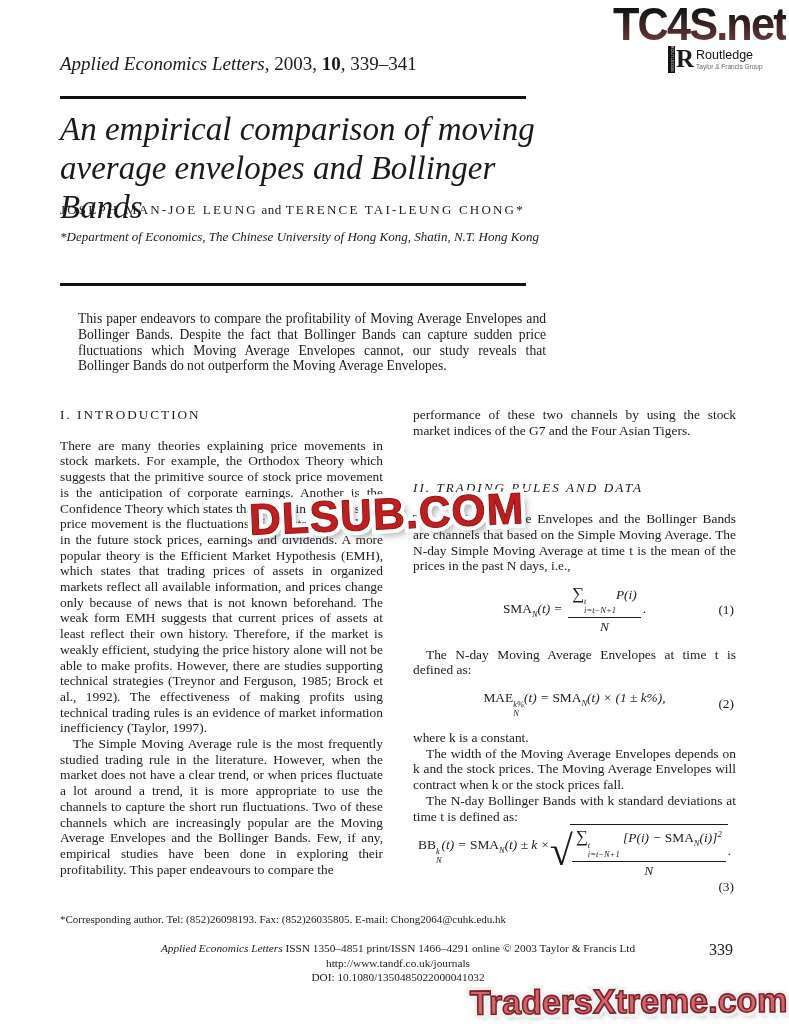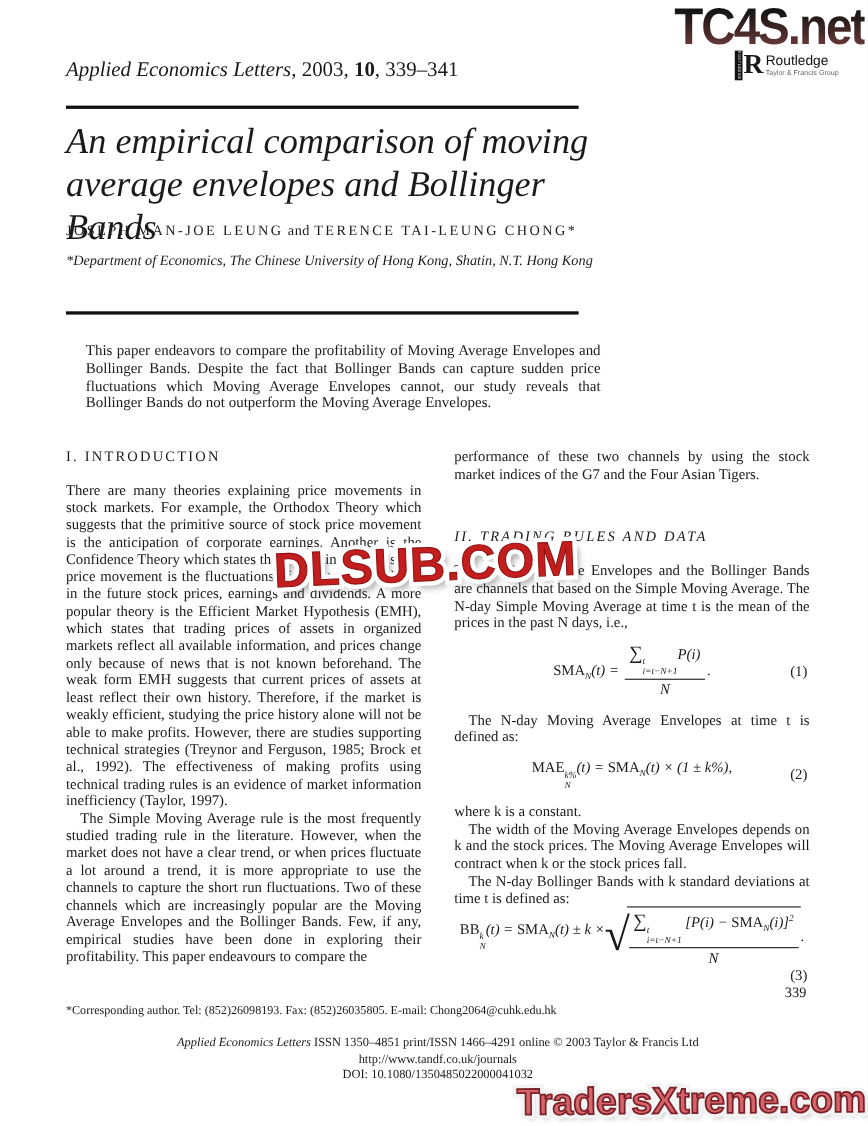--- a/index.html
+++ b/index.html
@@ -73,21 +73,21 @@
     vertical-align:-5px; text-align:left; font-style:italic; }
   .rad { font-size:42px; font-weight:400; line-height:0; vertical-align:-2px; margin-right:-3px; font-style:normal; }
   .radicand { display:inline-block; border-top:1.4px solid #1a1a1a; vertical-align:middle; padding-top:2px; }
   .eq3-row { display:inline-flex; align-items:center; }
 
   
   .footnote { position:absolute; left:60px; top:913px; width:620px; font-size:11px; }
   .footer { position:absolute; left:60px; top:941px; width:676px; text-align:center;
     font-size:11.3px; line-height:14.5px; }
   .footer .jname { font-style:italic; }
-  .page-number { position:absolute; right:56px; top:894px; font-size:13px; }
+  .page-number { position:absolute; right:56px; top:941px; font-size:16px; }
 
   
   .wm { font-family:"Liberation Sans", sans-serif; font-weight:bold; white-space:nowrap; }
   .dlsub {
     position:absolute; left:249px; top:489px; z-index:30;
     font-size:44px; letter-spacing:1px; color:#c41d1d;
     -webkit-text-stroke:1px #8e1414;
     transform:rotate(-2.4deg);
   }
   .dlsub::before, .traders::before {

